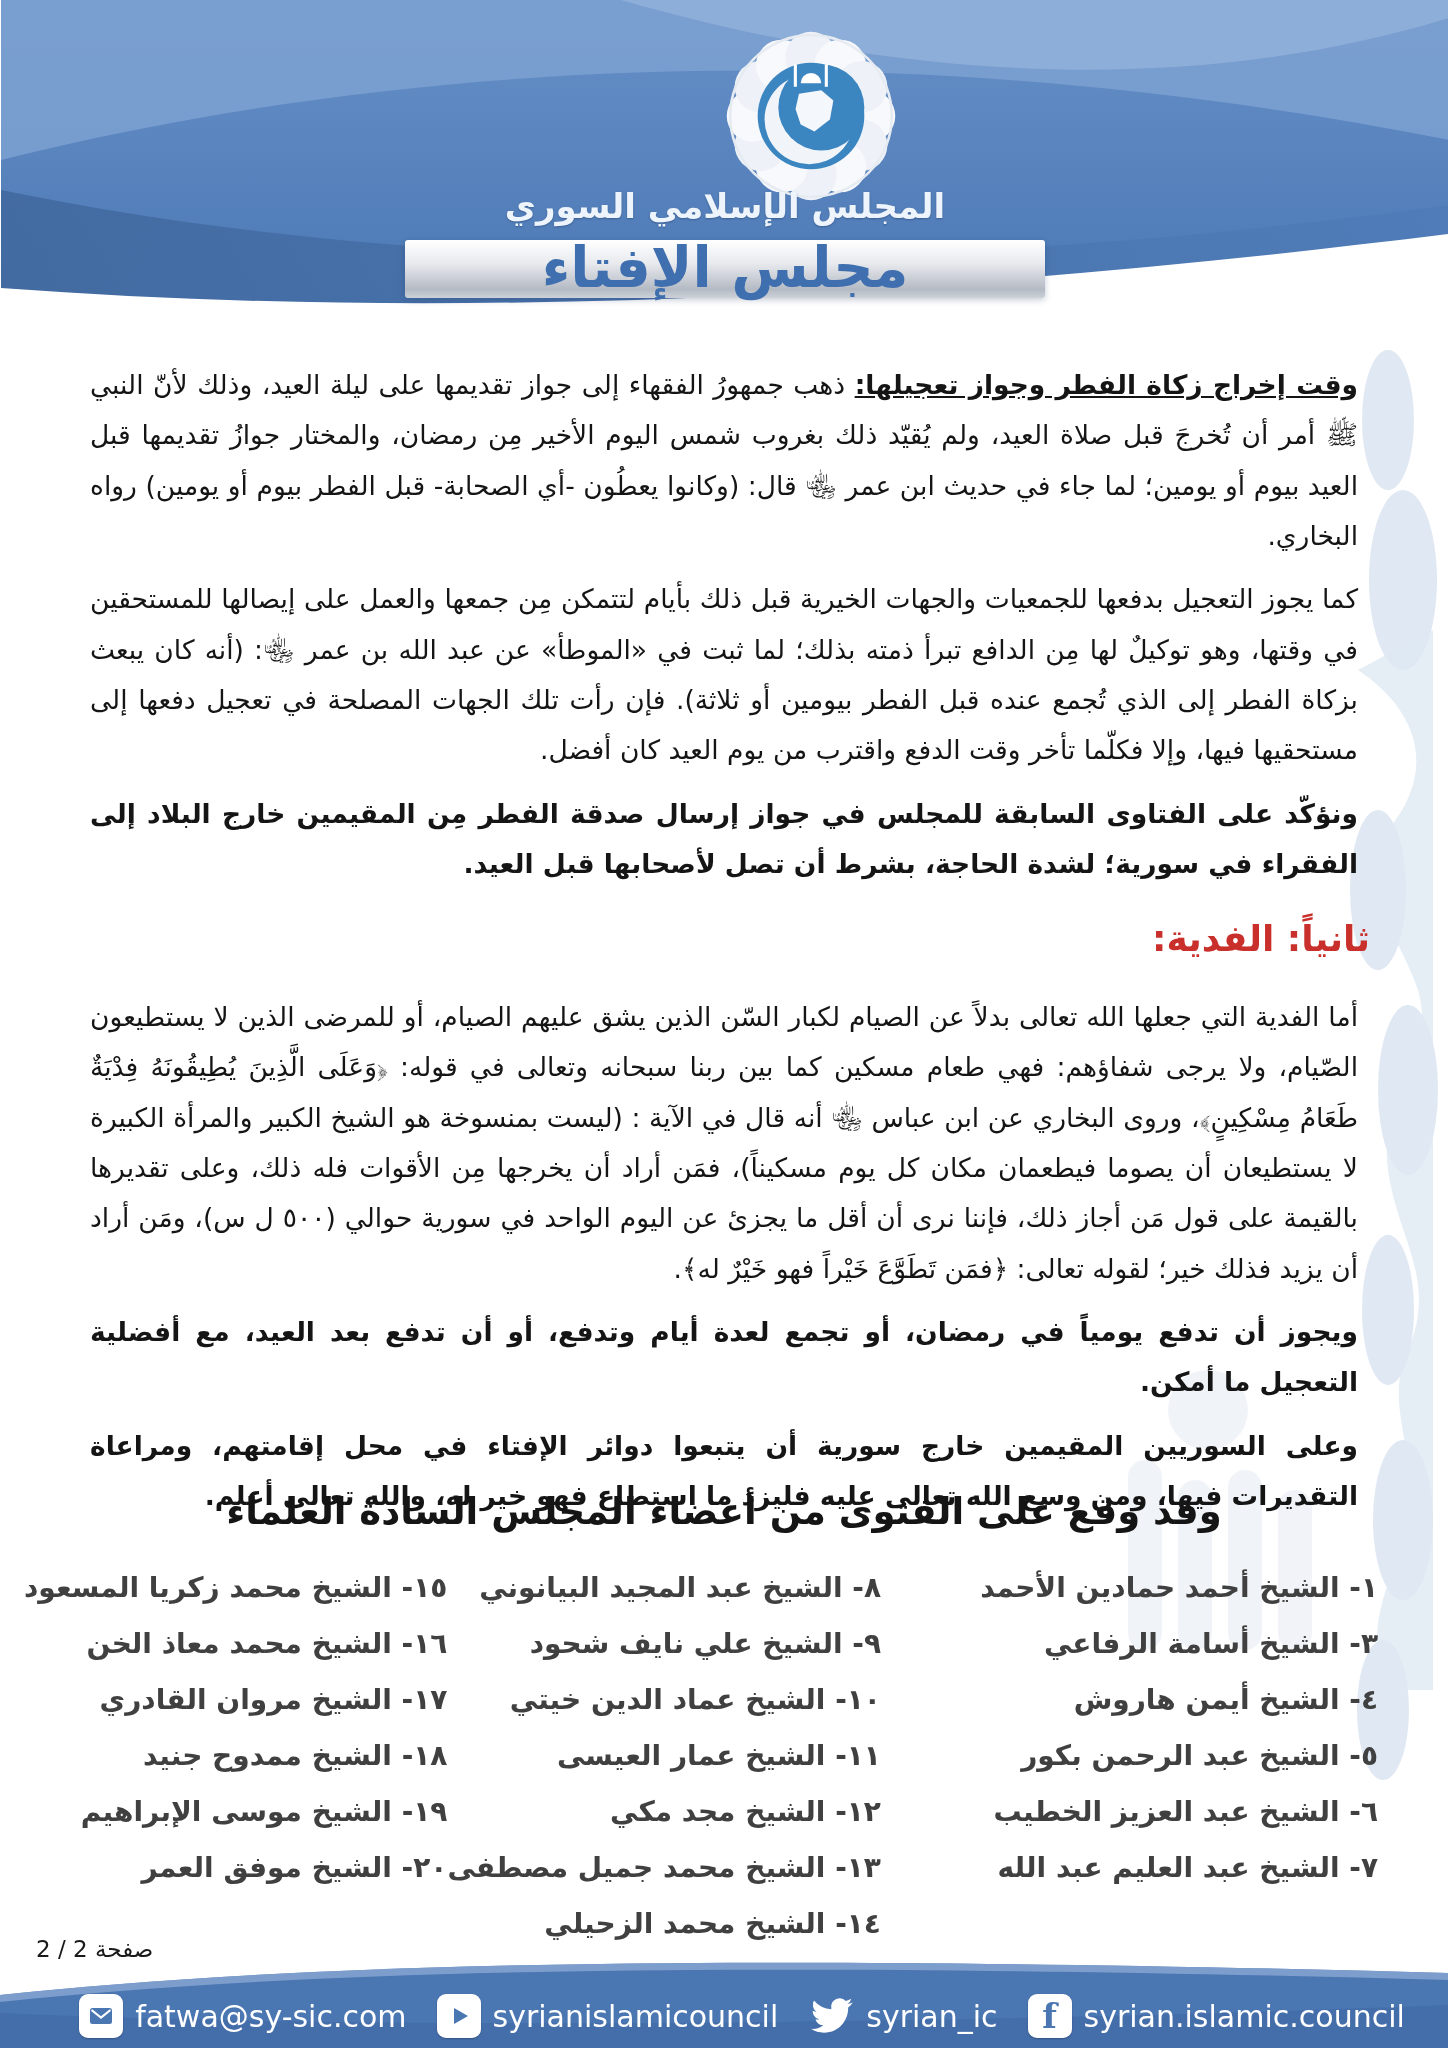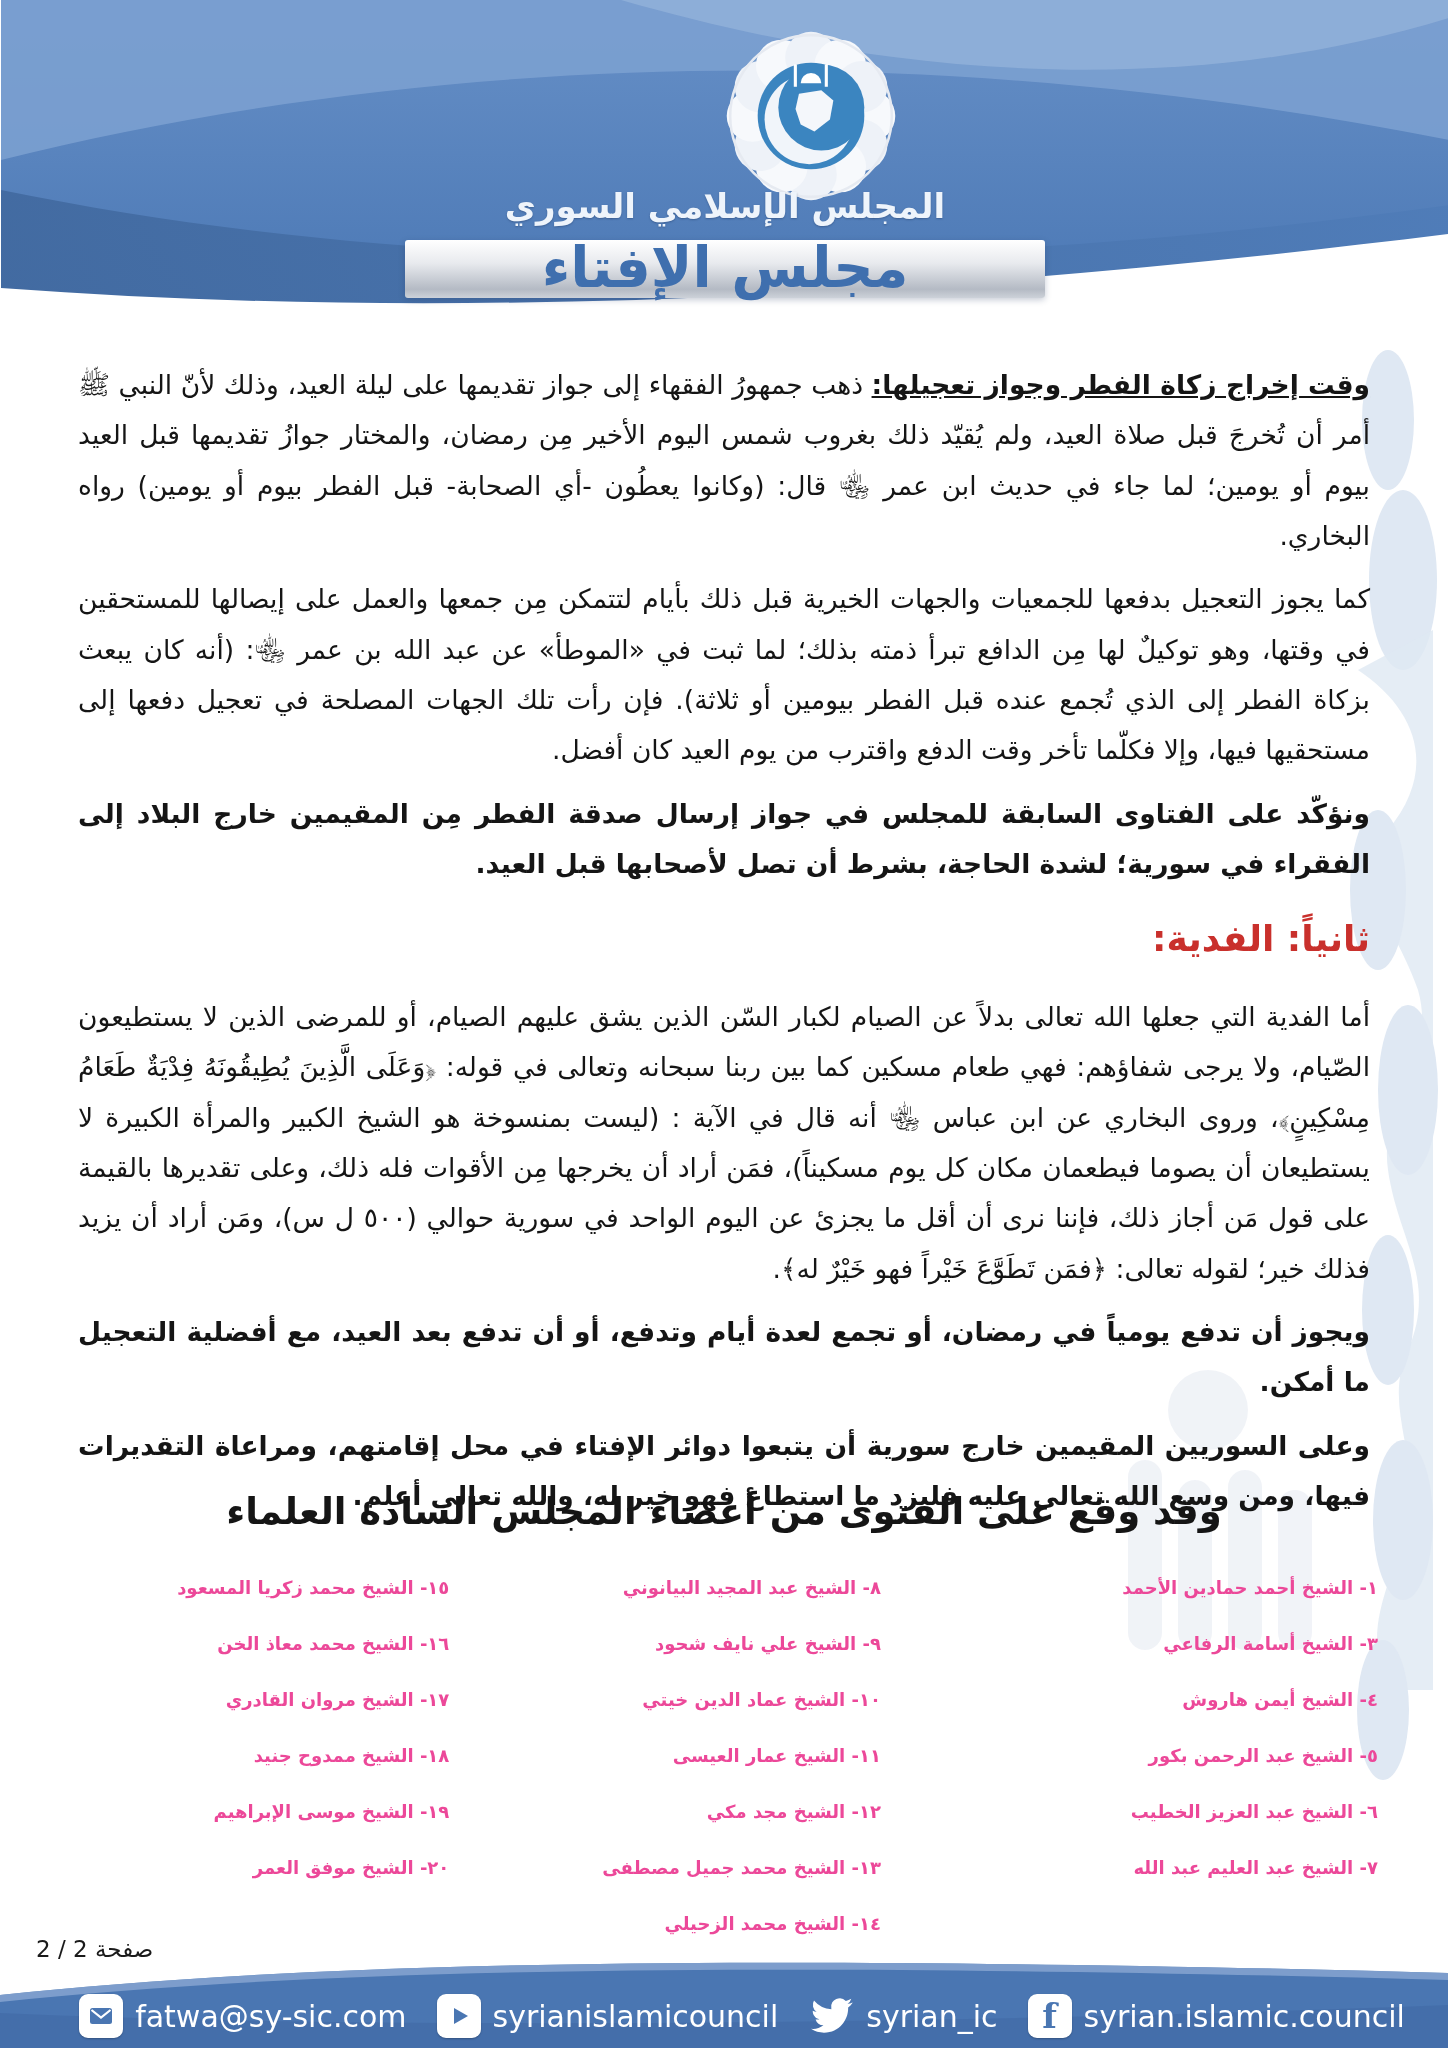--- a/index.html
+++ b/index.html
@@ -26,34 +26,34 @@
     color:#3f6fae;font-size:56px;font-weight:bold;
   }
   .logo{position:absolute;top:30px;left:50%;transform:translateX(-50%);}
   
   .watermark{position:absolute;top:330px;right:0;pointer-events:none;}
   
   .doc{
     position:absolute;top:360px;right:78px;left:78px;
     color:#151515;font-size:26.5px;line-height:1.9;text-align:justify;
   }
-  .doc p{margin:0 0 13px;}
+  .doc p{margin:0 12px 13px;}
   .lead{font-weight:bold;text-decoration:underline;}
   .b{font-weight:bold;}
   .red-heading{color:#c9302c;font-weight:bold;font-size:36px;margin:16px 0 18px;text-align:right;}
   
   .sign-block{position:absolute;top:1486px;right:70px;left:70px;}
   .sign-title{text-align:center;font-weight:bold;font-size:37px;color:#151515;margin:4px 0 38px;}
   .sign-cols{display:flex;direction:rtl;}
   .sign-col{display:flex;flex-direction:column;}
   .c1{flex:0 0 38%;}
   .c2{flex:0 0 33%;}
   .c3{flex:0 0 29%;}
   .sign-item{
-    font-weight:bold;font-size:18px;line-height:33px;color:#ec4899;
+    font-weight:bold;font-size:28px;line-height:33px;color:#404040;
     margin-bottom:23px;text-align:right;white-space:nowrap;
   }
   
   .page-label{
     position:absolute;left:36px;top:1936px;direction:rtl;
     font-size:23px;color:#1a1a1a;
   }
   
   .footer{position:absolute;left:0;bottom:0;width:1448px;height:95px;direction:ltr;}
   .footer svg.bandwave{position:absolute;left:0;bottom:0;}

